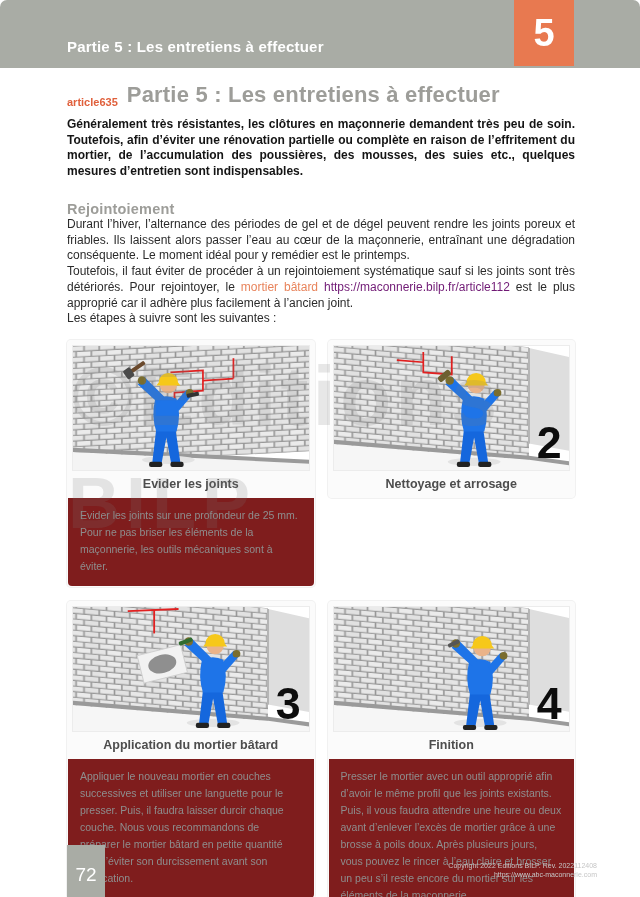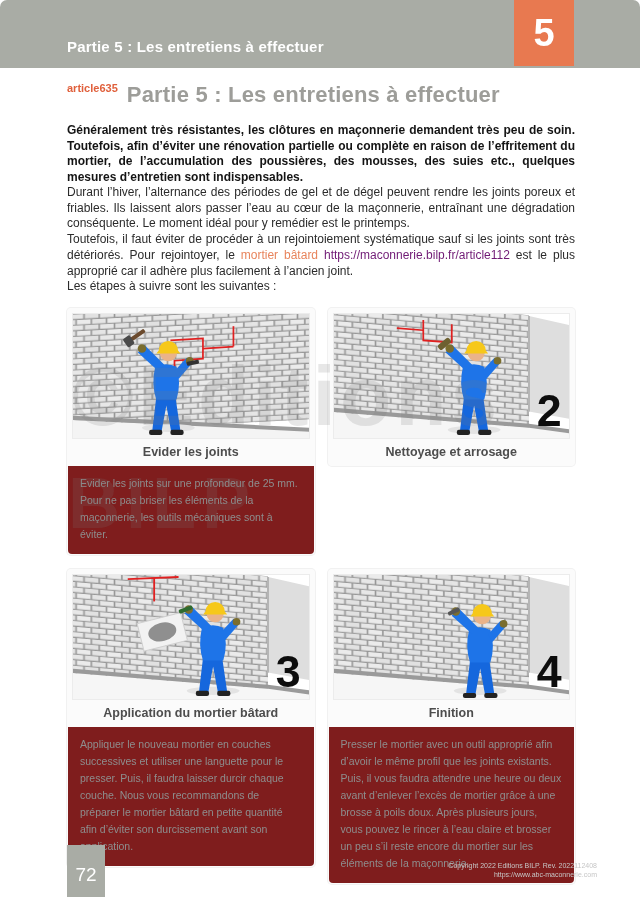--- a/index.html
+++ b/index.html
@@ -20,26 +20,26 @@
     color:#ffffff;font-weight:bold;font-size:15px;letter-spacing:.2px;
   }
   .chapter-box{
     position:absolute;top:0;right:66px;width:60px;height:66px;
     background:#e87950;display:flex;align-items:center;justify-content:center;
   }
   .chapter-box span{color:#fff;font-weight:bold;font-size:38px;line-height:1;}
 
   
   .content{position:absolute;top:68px;left:67px;width:508px;}
-  .article-line{margin-top:14px;display:flex;align-items:flex-start;gap:9px;}
+  .article-line{margin-top:14px;display:flex;align-items:flex-end;gap:9px;}
   .article-tag{color:#e0603c;font-weight:bold;font-size:11px;white-space:nowrap;}
   .article-title{color:#9d9d99;font-weight:bold;font-size:22px;letter-spacing:.2px;}
 
   .intro{
-    margin-top:15px;font-weight:bold;font-size:12px;color:#141414;
+    margin-top:9px;font-weight:bold;font-size:12px;color:#141414;
     line-height:15.5px;text-align:justify;
   }
   .section-heading{
     margin-top:22px;color:#9d9d99;font-weight:bold;font-size:14.5px;letter-spacing:.2px;
   }
   .body-text{font-size:12px;color:#2b2b2b;line-height:15.7px;text-align:justify;}
   .body-text p{margin:0;}
   a.inline-link{color:#e8845c;text-decoration:none;}
   a.inline-url{color:#701a75;text-decoration:none;}
 
@@ -123,20 +123,21 @@
 
   <div class="content">
 
     <div class="article-line">
       <span class="article-tag">article635</span>
       <span class="article-title">Partie 5 : Les entretiens à effectuer</span>
     </div>
 
     <div class="intro">Généralement très résistantes, les clôtures en maçonnerie demandent très peu de soin. Toutefois, afin d’éviter une rénovation partielle ou complète en raison de l’effritement du mortier, de l’accumulation des poussières, des mousses, des suies etc., quelques mesures d’entretien sont indispensables.</div>
 
+    <div class="section-heading">Rejointoiement</div>
 
     <div class="body-text">
       <p>Durant l’hiver, l’alternance des périodes de gel et de dégel peuvent rendre les joints poreux et friables. Ils laissent alors passer l’eau au cœur de la maçonnerie, entraînant une dégradation conséquente. Le moment idéal pour y remédier est le printemps.</p>
       <p><span>Toutefois, il faut éviter de procéder à un rejointoiement systématique sauf si les joints sont très détériorés. Pour rejointoyer, le </span><a class="inline-link" href="#">mortier bâtard</a> <a class="inline-url" href="#">https://maconnerie.bilp.fr/article112</a><span> est le plus approprié car il adhère plus facilement à l’ancien joint.</span></p>
       <p>Les étapes à suivre sont les suivantes :</p>
     </div>
 
     <div class="steps">
 
       <div class="card">

